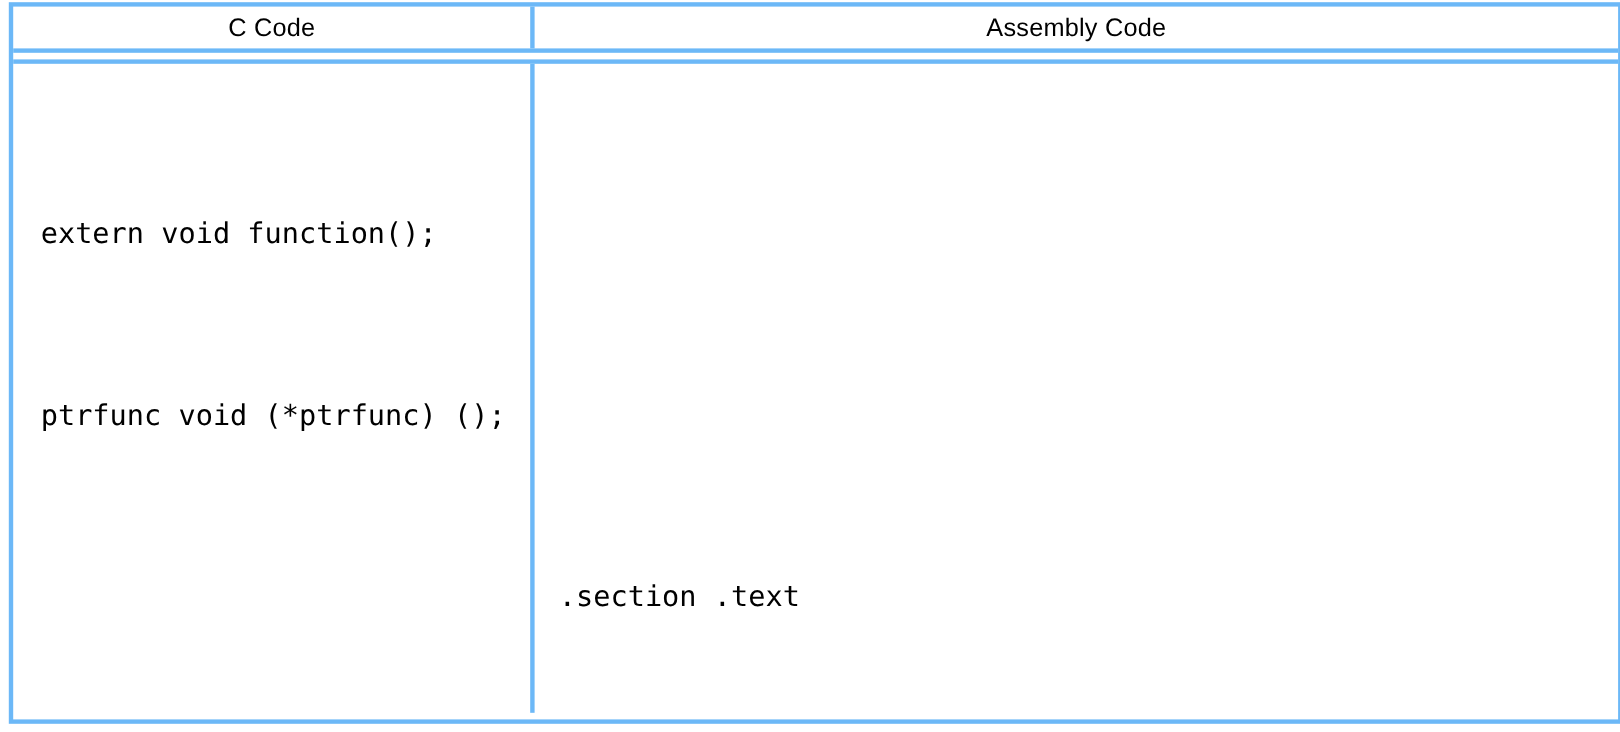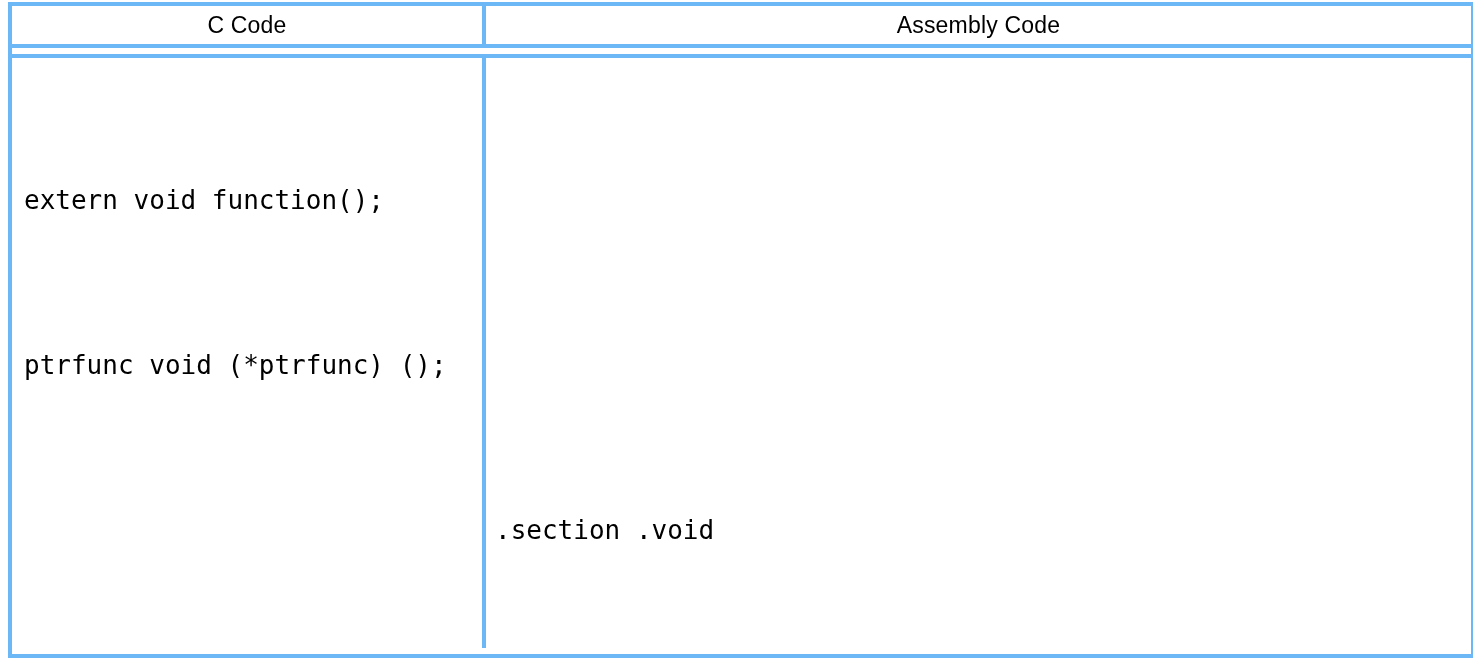--- a/index.html
+++ b/index.html
@@ -69,21 +69,21 @@
   .double-rule .r2 { top: 10px; }
 
   
   .tbody {
     display: flex;
     height: 590px;
     box-sizing: border-box;
   }
   .td {
     box-sizing: border-box;
-    padding: 3px;
+    padding: 16px;
     overflow: hidden;
   }
   .td-c {
     width: 474px;
     border-right: 4px solid #6cb8f7;
   }
   .td-asm {
     flex: 1;
   }
 
@@ -134,21 +134,21 @@
         
         
         
       </div>
     </div>
 
     <div class="td td-asm asm">
       <div class="code-block">
         <span class="ln"></span>
         <span class="ln"></span>
-        <span class="ln">.section .void</span>
+        <span class="ln">.section .text</span>
         
         
         
         
         
         
         
         
       </div>
     </div>

